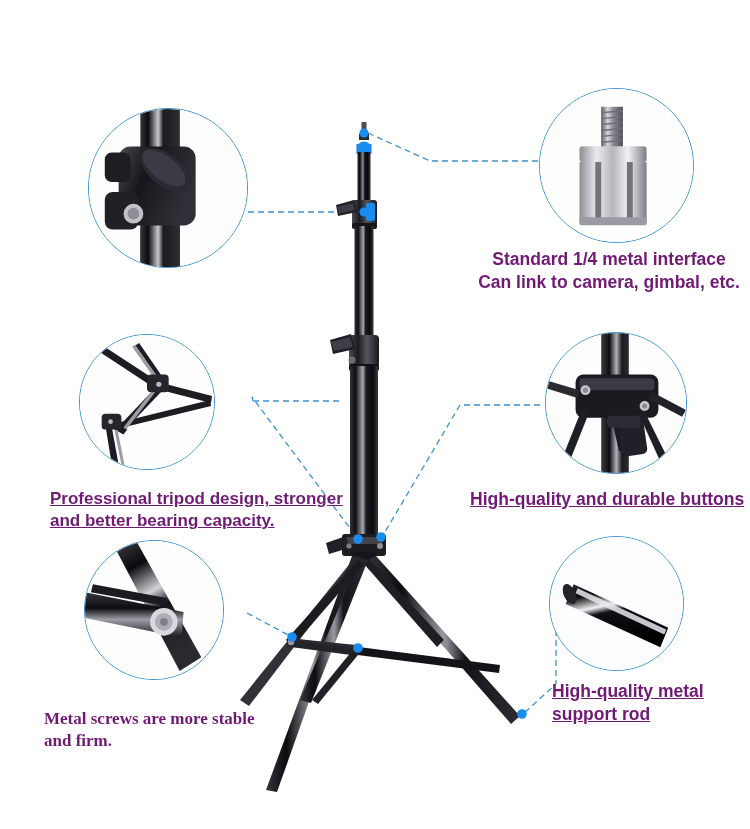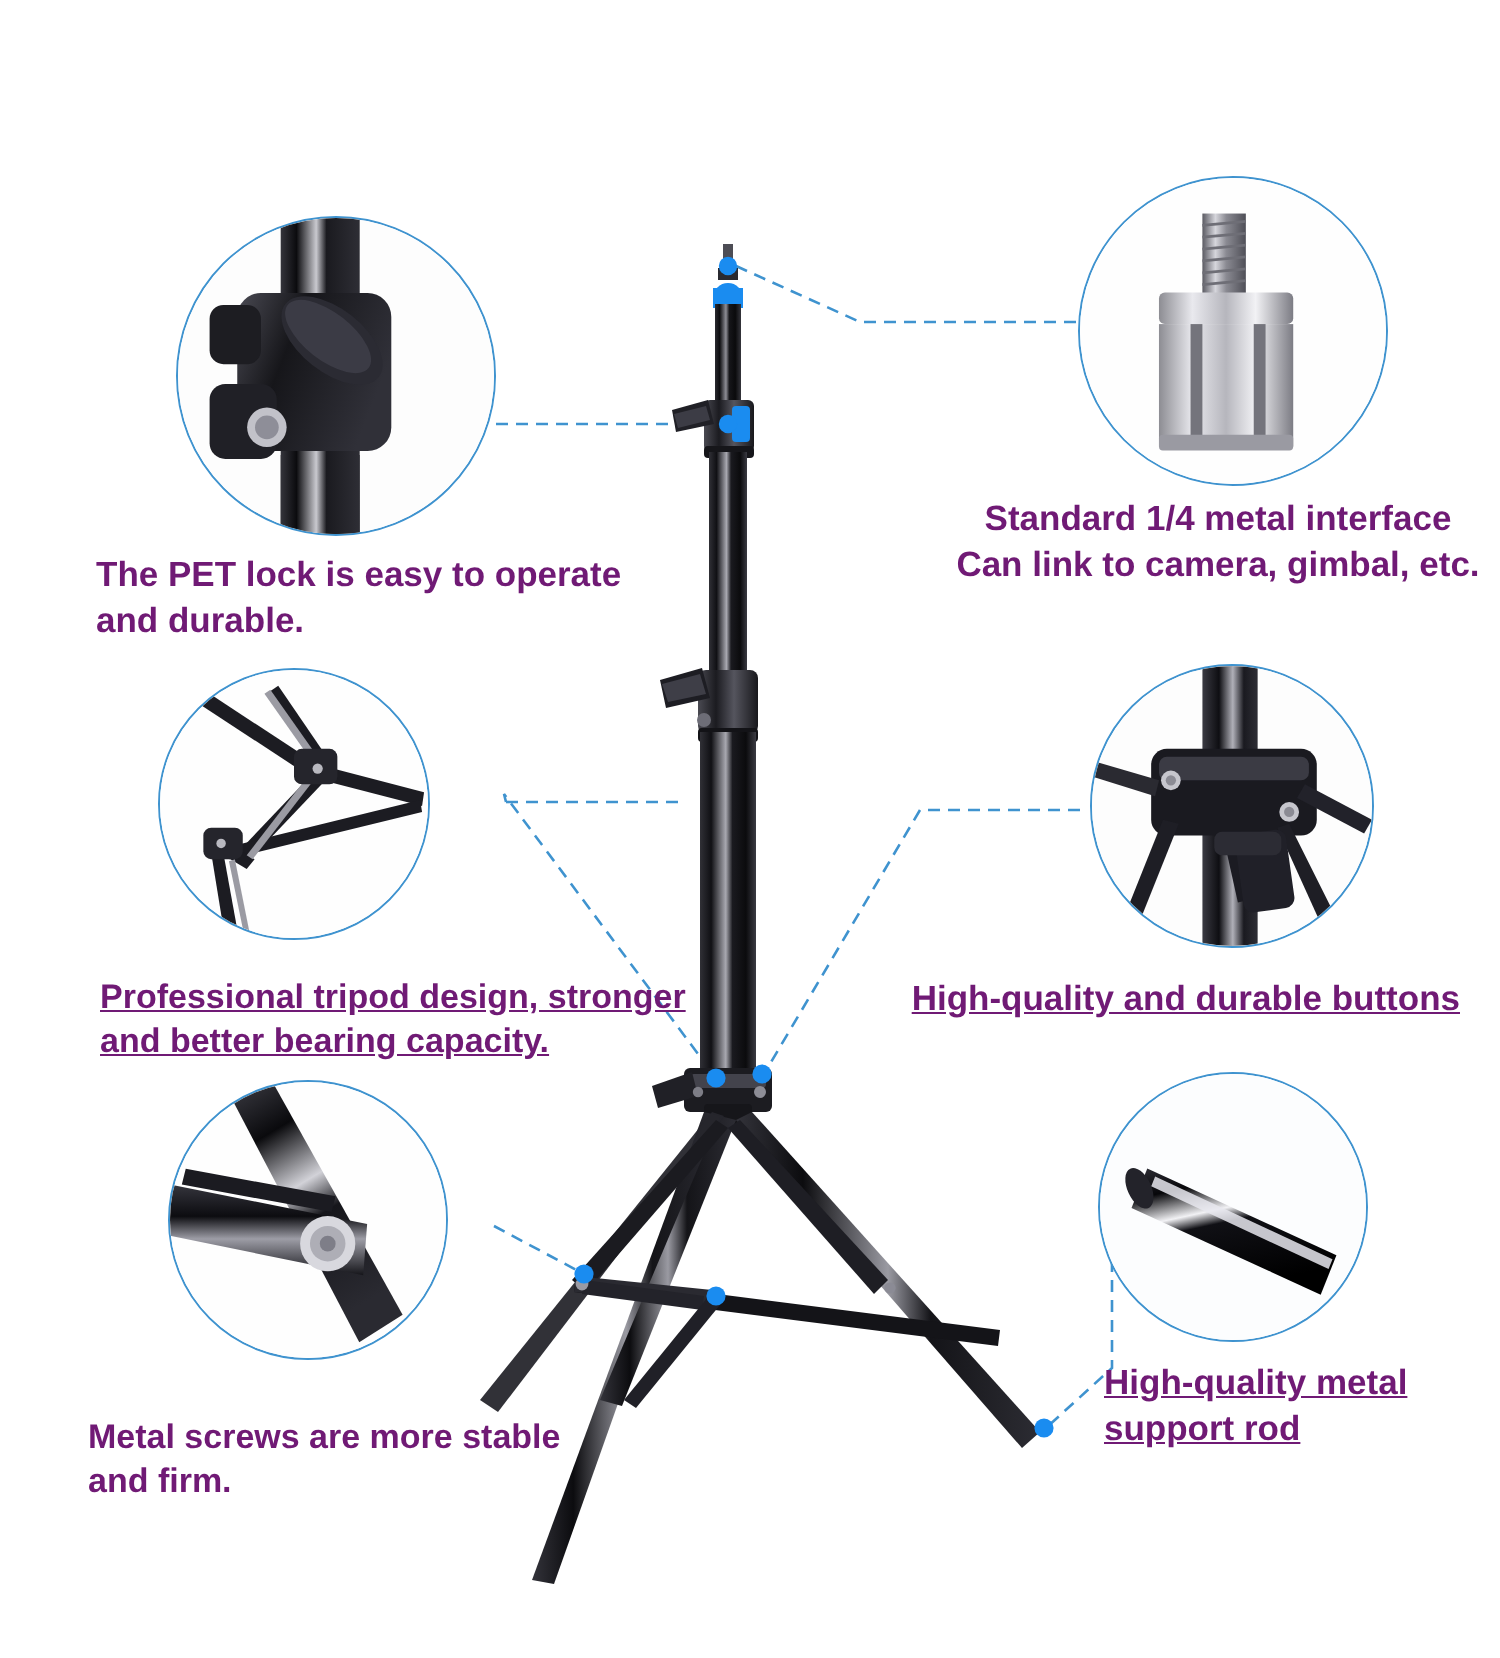--- a/index.html
+++ b/index.html
@@ -28,21 +28,21 @@
     line-height:1.32;
     white-space:pre-line;
     letter-spacing:0px;
     margin-top:20px;
   }
   .cap-cond{font-family:"Liberation Sans Narrow","Liberation Sans",sans-serif;text-decoration:underline;}
   .cap-a{font-size:17.5px;}
   .cap-b{font-size:17.5px;text-align:center;}
   .cap-c{font-size:17px;}
   .cap-d{font-size:17.5px;}
-  .cap-e{font-size:17px;}
+  .cap-e{font-size:17px;font-family:Liberation Serif, serif;}
   .cap-f{font-size:17.5px;}
 </style>
 </head>
 <body>
 
 <div class="stage">
 
   <svg class="art" viewBox="0 0 750 829">
     <defs>
       <linearGradient id="tubeA" x1="0" y1="0" x2="1" y2="0">
@@ -185,22 +185,20 @@
       <rect x="30" y="38" width="78" height="80" rx="12" fill="url(#c1body)"></rect>
       <rect x="16" y="44" width="26" height="30" rx="7" fill="#1d1d22"></rect>
       <rect x="16" y="84" width="34" height="38" rx="8" fill="#202026"></rect>
       <ellipse cx="78" cy="62" rx="30" ry="16" transform="rotate(38 78 62)" fill="#2b2b33"></ellipse>
       <ellipse cx="76" cy="60" rx="26" ry="12" transform="rotate(38 76 60)" fill="#3b3b45"></ellipse>
       <circle cx="45" cy="106" r="10" fill="#c2c2c9"></circle>
       <circle cx="45" cy="106" r="6" fill="#8e8e98"></circle>
       <rect x="52" y="120" width="40" height="40" fill="url(#c1tube)"></rect>
     </svg>
   </div>
-  <div class="caption cap-a" style="left:48px;top:256px;width:300px;">The PET lock is easy to operate
-and durable.</div>
 
   <div class="callout" style="left:539px;top:88px;width:155px;height:155px;">
     <svg viewBox="0 0 155 155">
       <rect width="155" height="155" fill="#fefefe"></rect>
       <defs>
         <linearGradient id="c2m" x1="0" y1="0" x2="1" y2="0">
           <stop offset="0%" stop-color="#8d8d93"></stop>
             <stop offset="25%" stop-color="#e9e9ee"></stop>
           <stop offset="50%" stop-color="#b6b6bd"></stop>
             <stop offset="72%" stop-color="#f2f2f5"></stop>
@@ -279,21 +277,21 @@
       <path d="M 100 80 L 126 132 L 118 135 L 94 82 Z" fill="#1e1e25"></path>
       <path d="M 66 84 L 74 120 L 82 118 L 76 84 Z" fill="#1b1b22"></path>
       <rect x="72" y="86" width="26" height="40" rx="5" transform="rotate(-8 72 86)" fill="#202028"></rect>
       <rect x="62" y="84" width="34" height="12" rx="4" fill="#2c2c34"></rect>
       <circle cx="40" cy="58" r="5" fill="#c6c6cd"></circle>
       <circle cx="40" cy="58" r="2.6" fill="#8b8b94"></circle>
       <circle cx="100" cy="74" r="5" fill="#c6c6cd"></circle>
       <circle cx="100" cy="74" r="2.6" fill="#8b8b94"></circle>
     </svg>
   </div>
-  <div class="caption cap-d cap-cond" style="left:450px;top:468px;width:280px;text-align:right;">High-quality and durable buttons</div>
+  <div class="caption cap-d cap-cond" style="left:470px;top:468px;width:280px;">High-quality and durable buttons</div>
 
   <div class="callout" style="left:84px;top:540px;width:140px;height:140px;">
     <svg viewBox="0 0 140 140">
       <rect width="140" height="140" fill="#fefefe"></rect>
       <defs>
         <linearGradient id="c5a" x1="0" y1="0" x2="0.4" y2="1">
           <stop offset="0%" stop-color="#3e3e46"></stop>
             <stop offset="25%" stop-color="#0a0a0d"></stop>
           <stop offset="48%" stop-color="#d2d2d8"></stop>
             <stop offset="62%" stop-color="#16161b"></stop>

